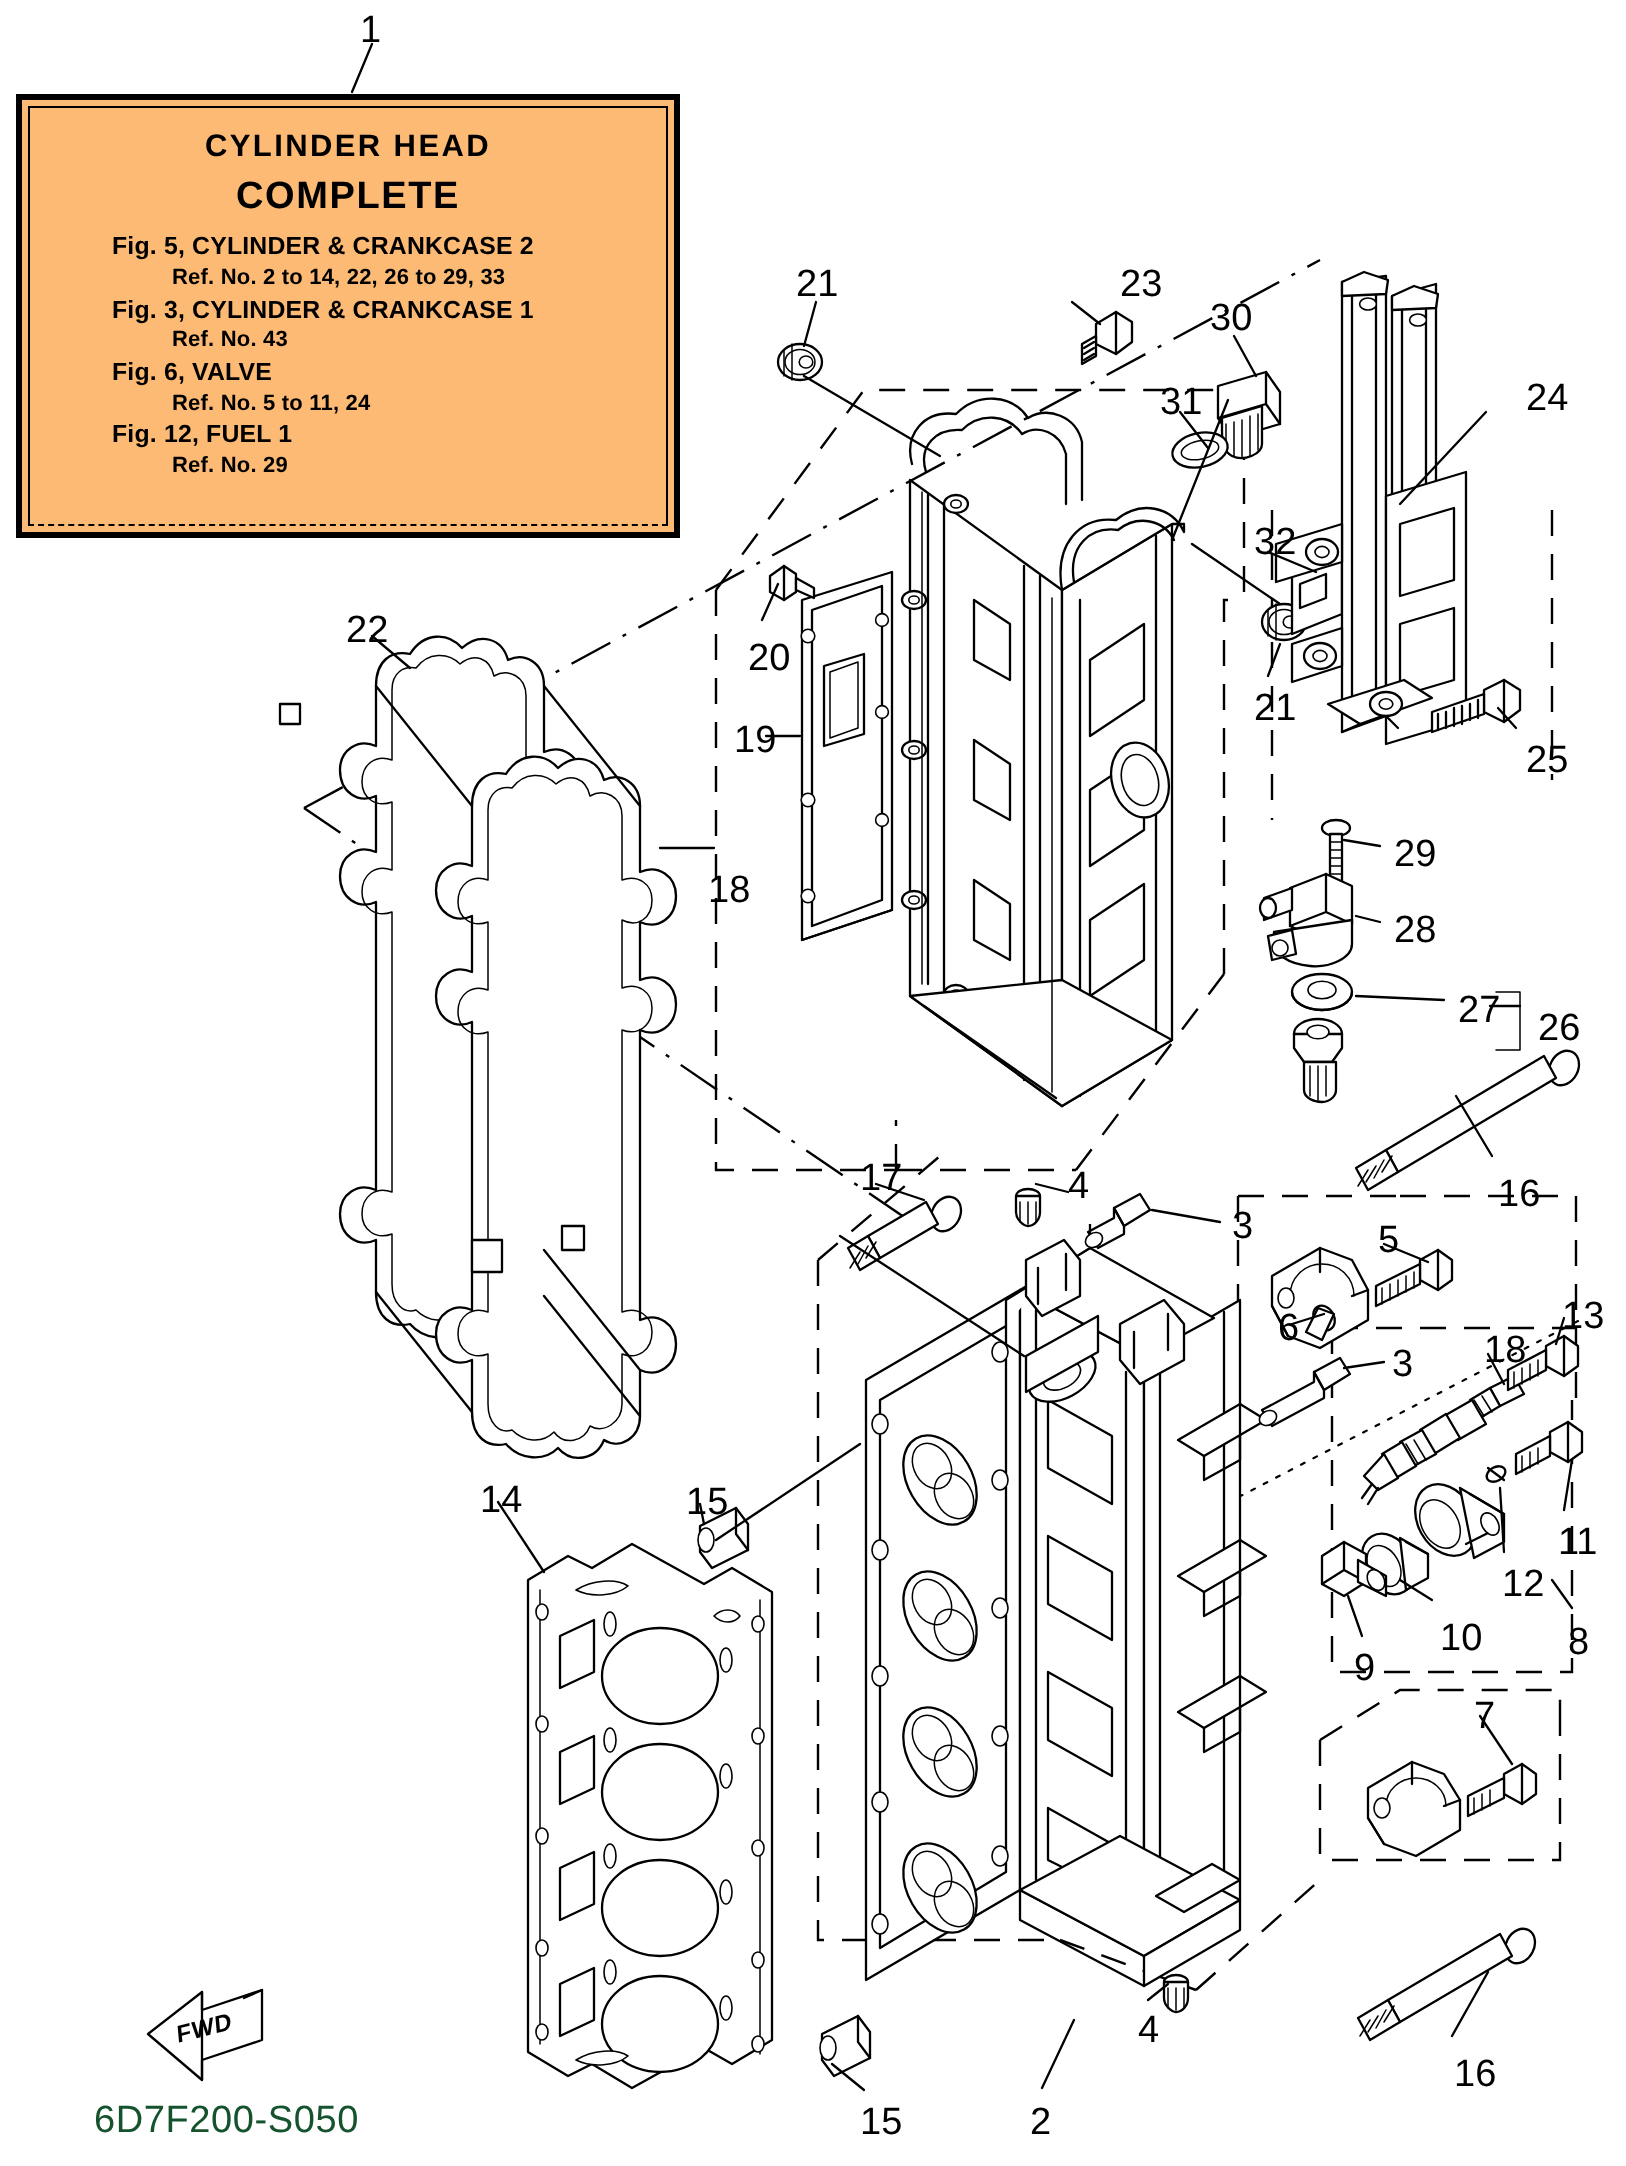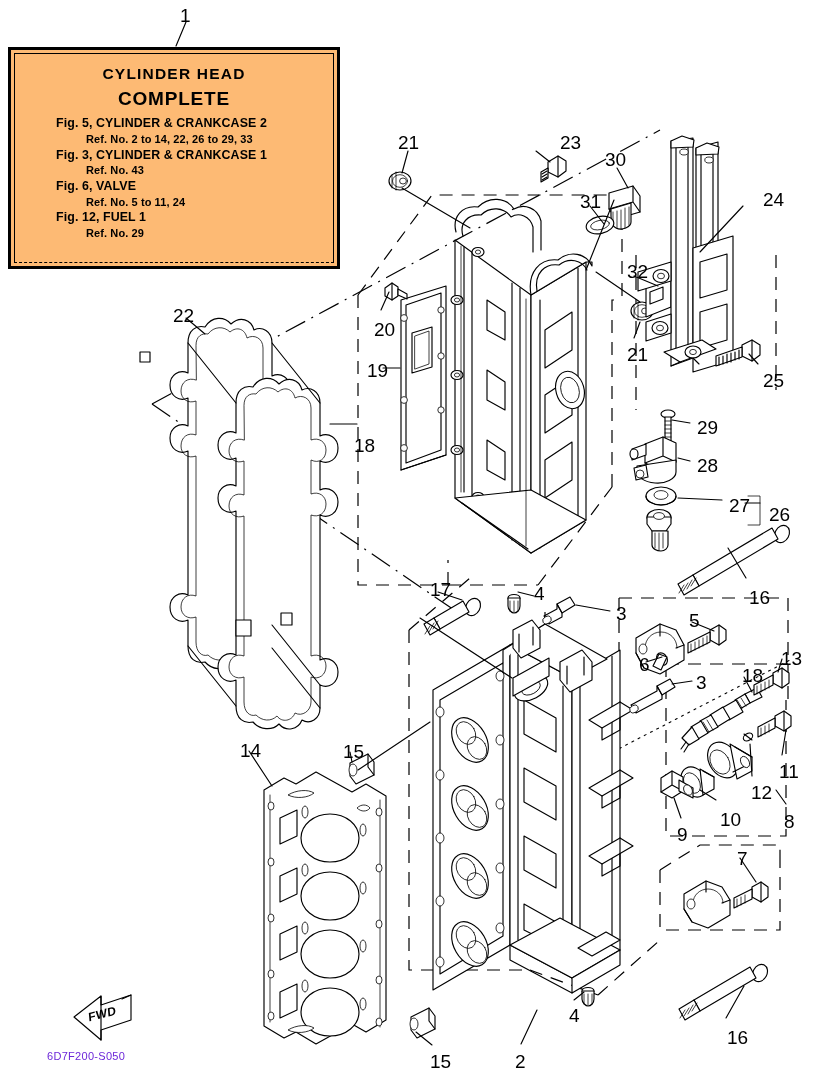--- a/index.html
+++ b/index.html
@@ -43,21 +43,21 @@
     position:absolute;
     font-family:"Liberation Sans", sans-serif;
     font-size:19px; font-weight:400; color:#000;
     line-height:1; white-space:nowrap;
     letter-spacing:0px;
   }
 
   
   #sheet-code {
     position:absolute; left:47px; top:1050px;
-    font-size:11px; letter-spacing:0.3px; color:#6d28d9;
+    font-size:19px; letter-spacing:0.3px; color:#14532d;
   }
   #fwd-label {
     position:absolute; left:88px; top:1007px;
     font-size:12px; font-weight:bold; color:#000;
     transform:rotate(-14deg) skewX(-9deg);
     letter-spacing:0.4px;
   }
 </style>
 </head>
 <body>

